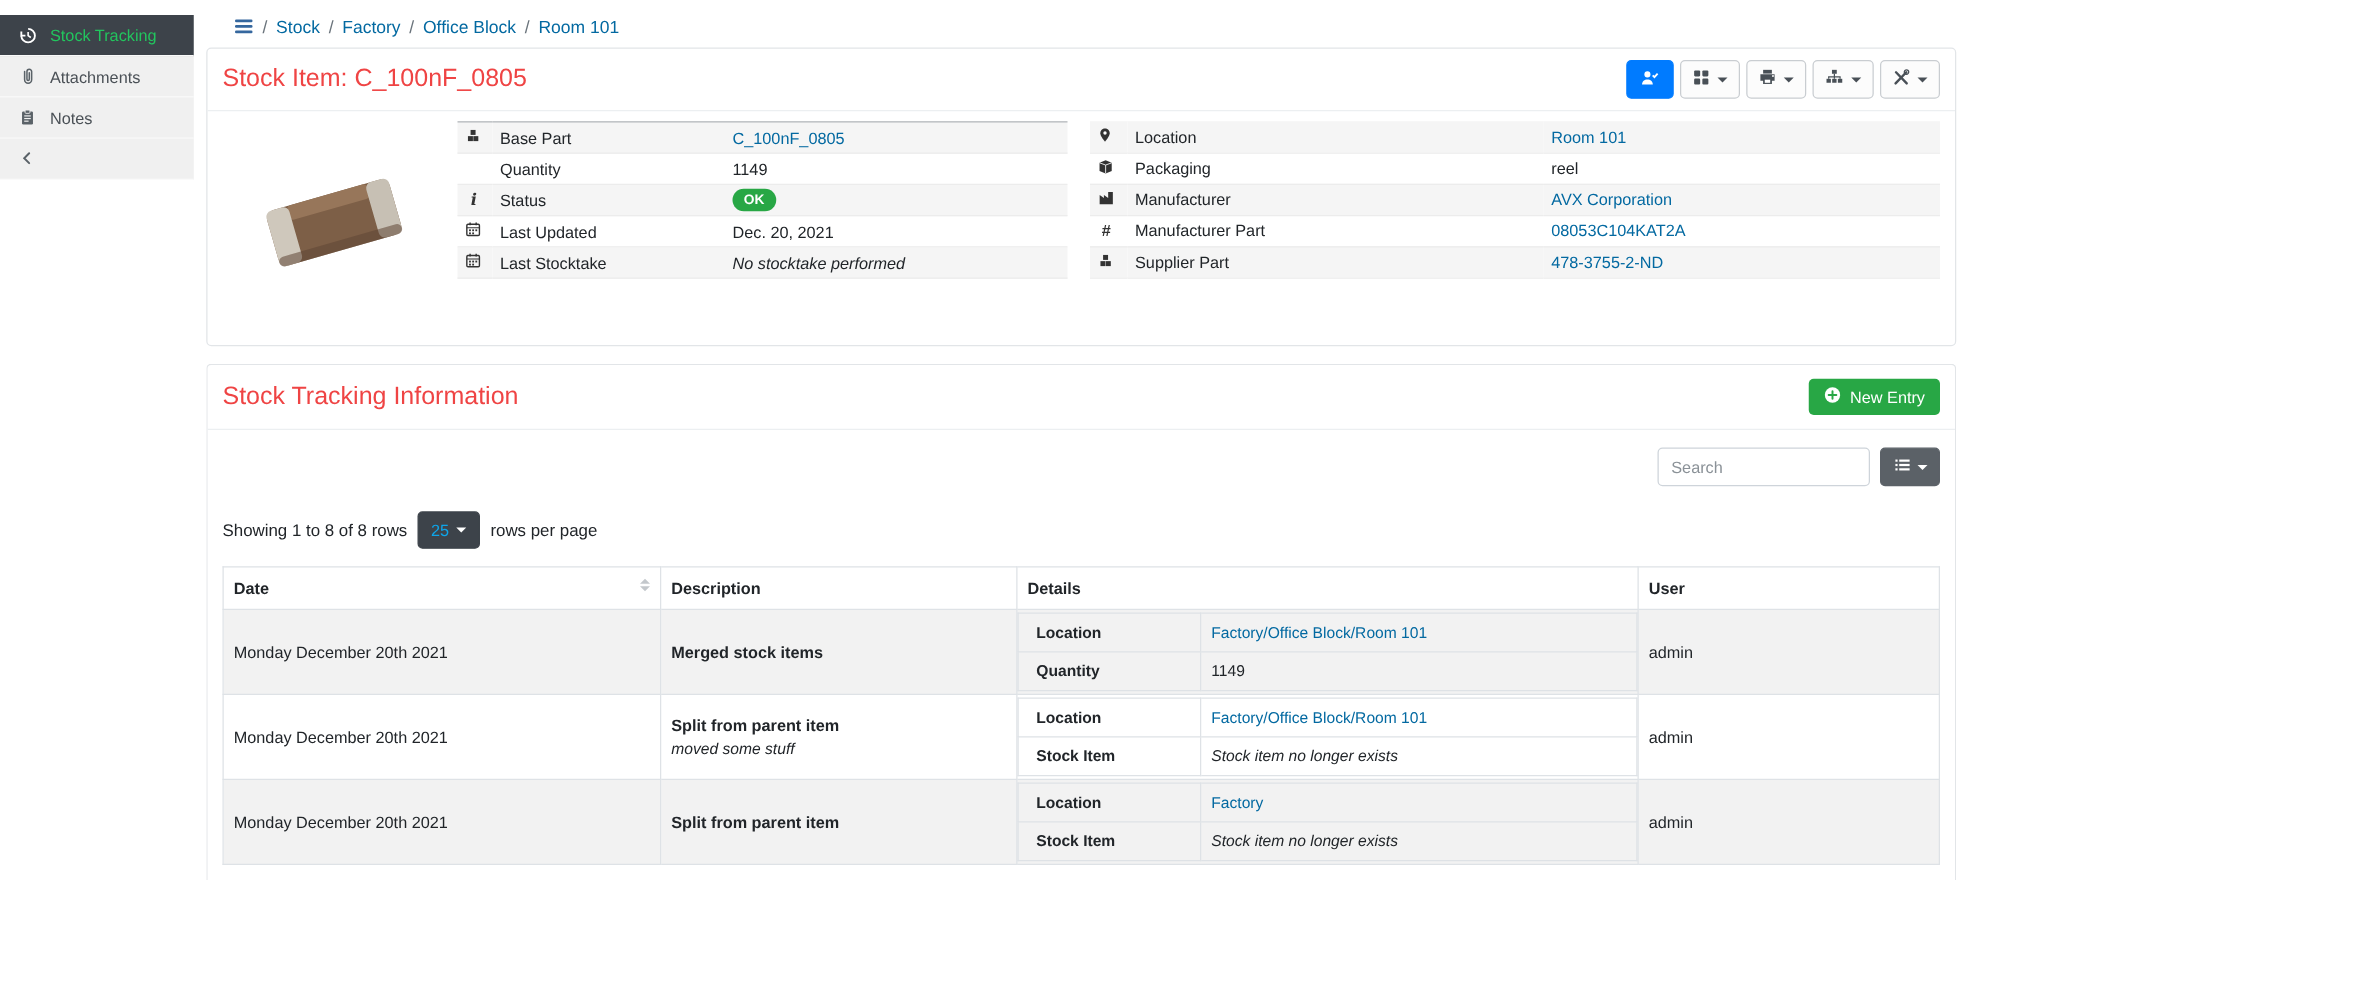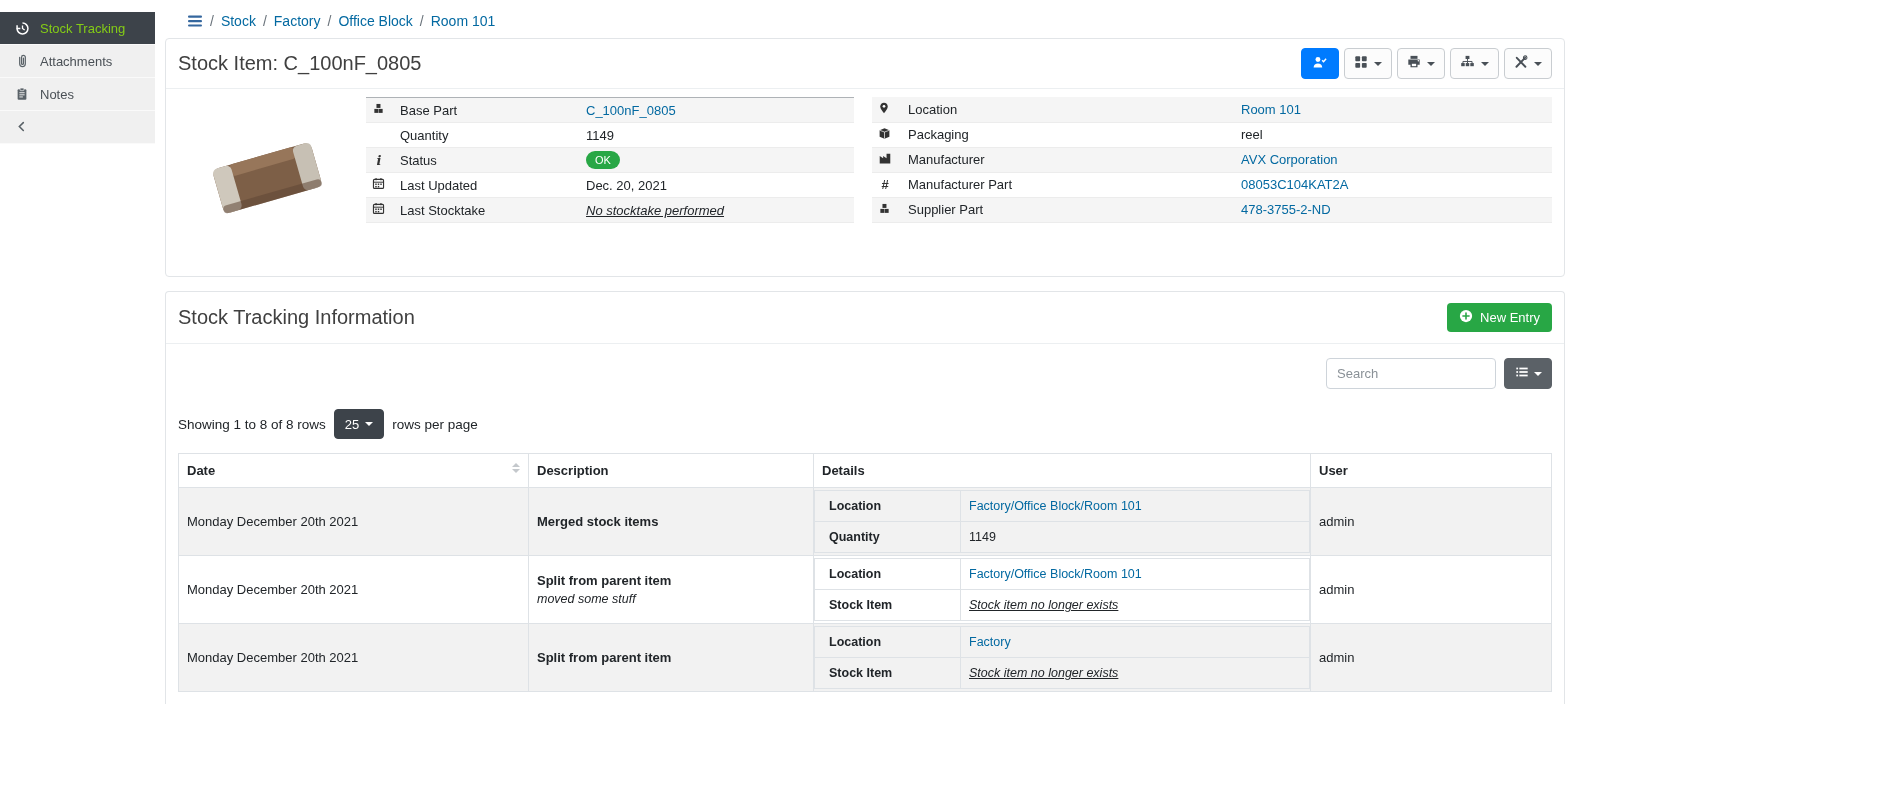--- a/index.html
+++ b/index.html
@@ -17,38 +17,38 @@
 
   
   .sidebar { position:absolute; left:0; top:12px; width:155px; }
   .side-item {
     display:flex; align-items:center; gap:10px;
     height:33px; padding-left:14px;
     background:#f0f0f0; color:#4a5056;
     border-bottom:1px solid #fafafa;
     cursor:pointer;
   }
-  .side-item.active { background:#3d434a; color:#84cc16; }
+  .side-item.active { background:#3d434a; color:#22c55e; }
   .side-icon { width:16px; display:flex; justify-content:center; align-items:center; }
 
   
   .main { position:absolute; left:165px; top:0; width:1400px; }
 
   .breadcrumb {
     display:flex; align-items:center; gap:7px;
     padding:13px 0 9px 22px; font-size:14px;
   }
   .crumb-sep { color:#6a737b; }
 
   .card { border:1px solid #e2e5e8; border-radius:4px; background:#fff; }
   .card-heading {
     display:flex; justify-content:space-between; align-items:center;
     padding:9px 12px; border-bottom:1px solid #eceff1;
   }
-  .page-title, .section-title { font-size:20px; font-weight:500; color:#404040; margin:0; }
+  .page-title, .section-title { font-size:20px; font-weight:500; color:#ef4444; margin:0; }
 
   
   .toolbar { display:flex; gap:5px; align-items:center; }
   .btn {
     border:1px solid transparent; display:inline-flex; align-items:center; justify-content:center;
     height:31px; border-radius:4px; cursor:pointer; background:none; padding:0 9px; font-family:inherit;
   }
   .btn-blue { background:#007bff; border-color:#007bff; width:38px; }
   .btn-light { background:#fcfcfc; border-color:#c9cdd1; gap:6px; }
   .caret { width:0; height:0; border-left:4px solid transparent; border-right:4px solid transparent; border-top:4px solid #495057; }
@@ -63,45 +63,45 @@
   .detail-table tr:nth-child(odd) td { background:#f5f5f5; }
   .left-table { flex:1; border-top:1px solid #aeb2b6; }
   .left-table .icon-cell { width:28px; }
   .left-table .label-cell { width:186px; }
   .right-table { width:680px; }
   .right-table .icon-cell { width:30px; }
   .right-table .label-cell { width:333px; }
   .glyph-icon { font-weight:bold; font-size:13px; color:#333; width:14px; display:inline-block; text-align:center; }
   .info-glyph { font-family:"DejaVu Serif", serif; font-style:italic; }
   .badge-ok {
-    background:#28a745; color:#fff; font-size:11px; font-weight:normal;
+    background:#28a745; color:#fff; font-size:11px; font-weight:bold;
     padding:3px 9px; border-radius:10px; display:inline-block; line-height:1.1;
   }
-  .muted-italic { font-style:italic;text-decoration:underline; }
+  .muted-italic { font-style:italic; }
 
   
   .tracking-card { margin-top:14px; border-bottom:none; border-radius:4px 4px 0 0; }
   .tracking-heading {
     display:flex; justify-content:space-between; align-items:center;
     padding:11px 12px; border-bottom:1px solid #eceff1;
   }
   .btn-success {
     background:#28a745; color:#fff; border:none; display:inline-flex; gap:7px; align-items:center;
     font-size:13px; padding:6px 12px; border-radius:4px; cursor:pointer; font-family:inherit;
   }
   .tracking-body { padding:0 12px 12px; }
   .table-controls { display:flex; justify-content:flex-end; align-items:center; padding:14px 0 10px; }
   .search-input {
     width:170px; height:31px; border:1px solid #ced4da; border-radius:4px;
     padding:0 10px; font-size:13px; color:#495057; font-family:inherit;
   }
   .search-input::placeholder { color:#8a9197; }
   .btn-columns { background:#5b6167; width:48px; gap:5px; margin-left:8px; border-color:#5b6167; }
   .page-info { display:flex; align-items:center; gap:8px; padding:10px 0 12px; font-size:13.5px; color:#212529; }
-  .btn-dark { background:#3d434a; color:#ffffff; gap:6px; height:30px; padding:0 10px; font-size:13px; border-color:#3d434a; }
+  .btn-dark { background:#3d434a; color:#0ea5e9; gap:6px; height:30px; padding:0 10px; font-size:13px; border-color:#3d434a; }
 
   .tracking-table { width:100%; border-collapse:collapse; font-size:13px; color:#212529; margin-top:2px; }
   .tracking-table th, .tracking-table td { border:1px solid #dee2e6; }
   .tracking-table th { padding:9px 8px; text-align:left; font-weight:bold; background:#fff; }
   .tracking-table tbody td { padding:8px; vertical-align:middle; }
   .tracking-table tbody tr:nth-child(odd) td { background:#f2f2f2; }
   .col-date { width:350px; }
   .col-desc { width:285px; }
   .col-details { width:497px; }
   .th-flex { display:flex; align-items:flex-start; justify-content:space-between; }

